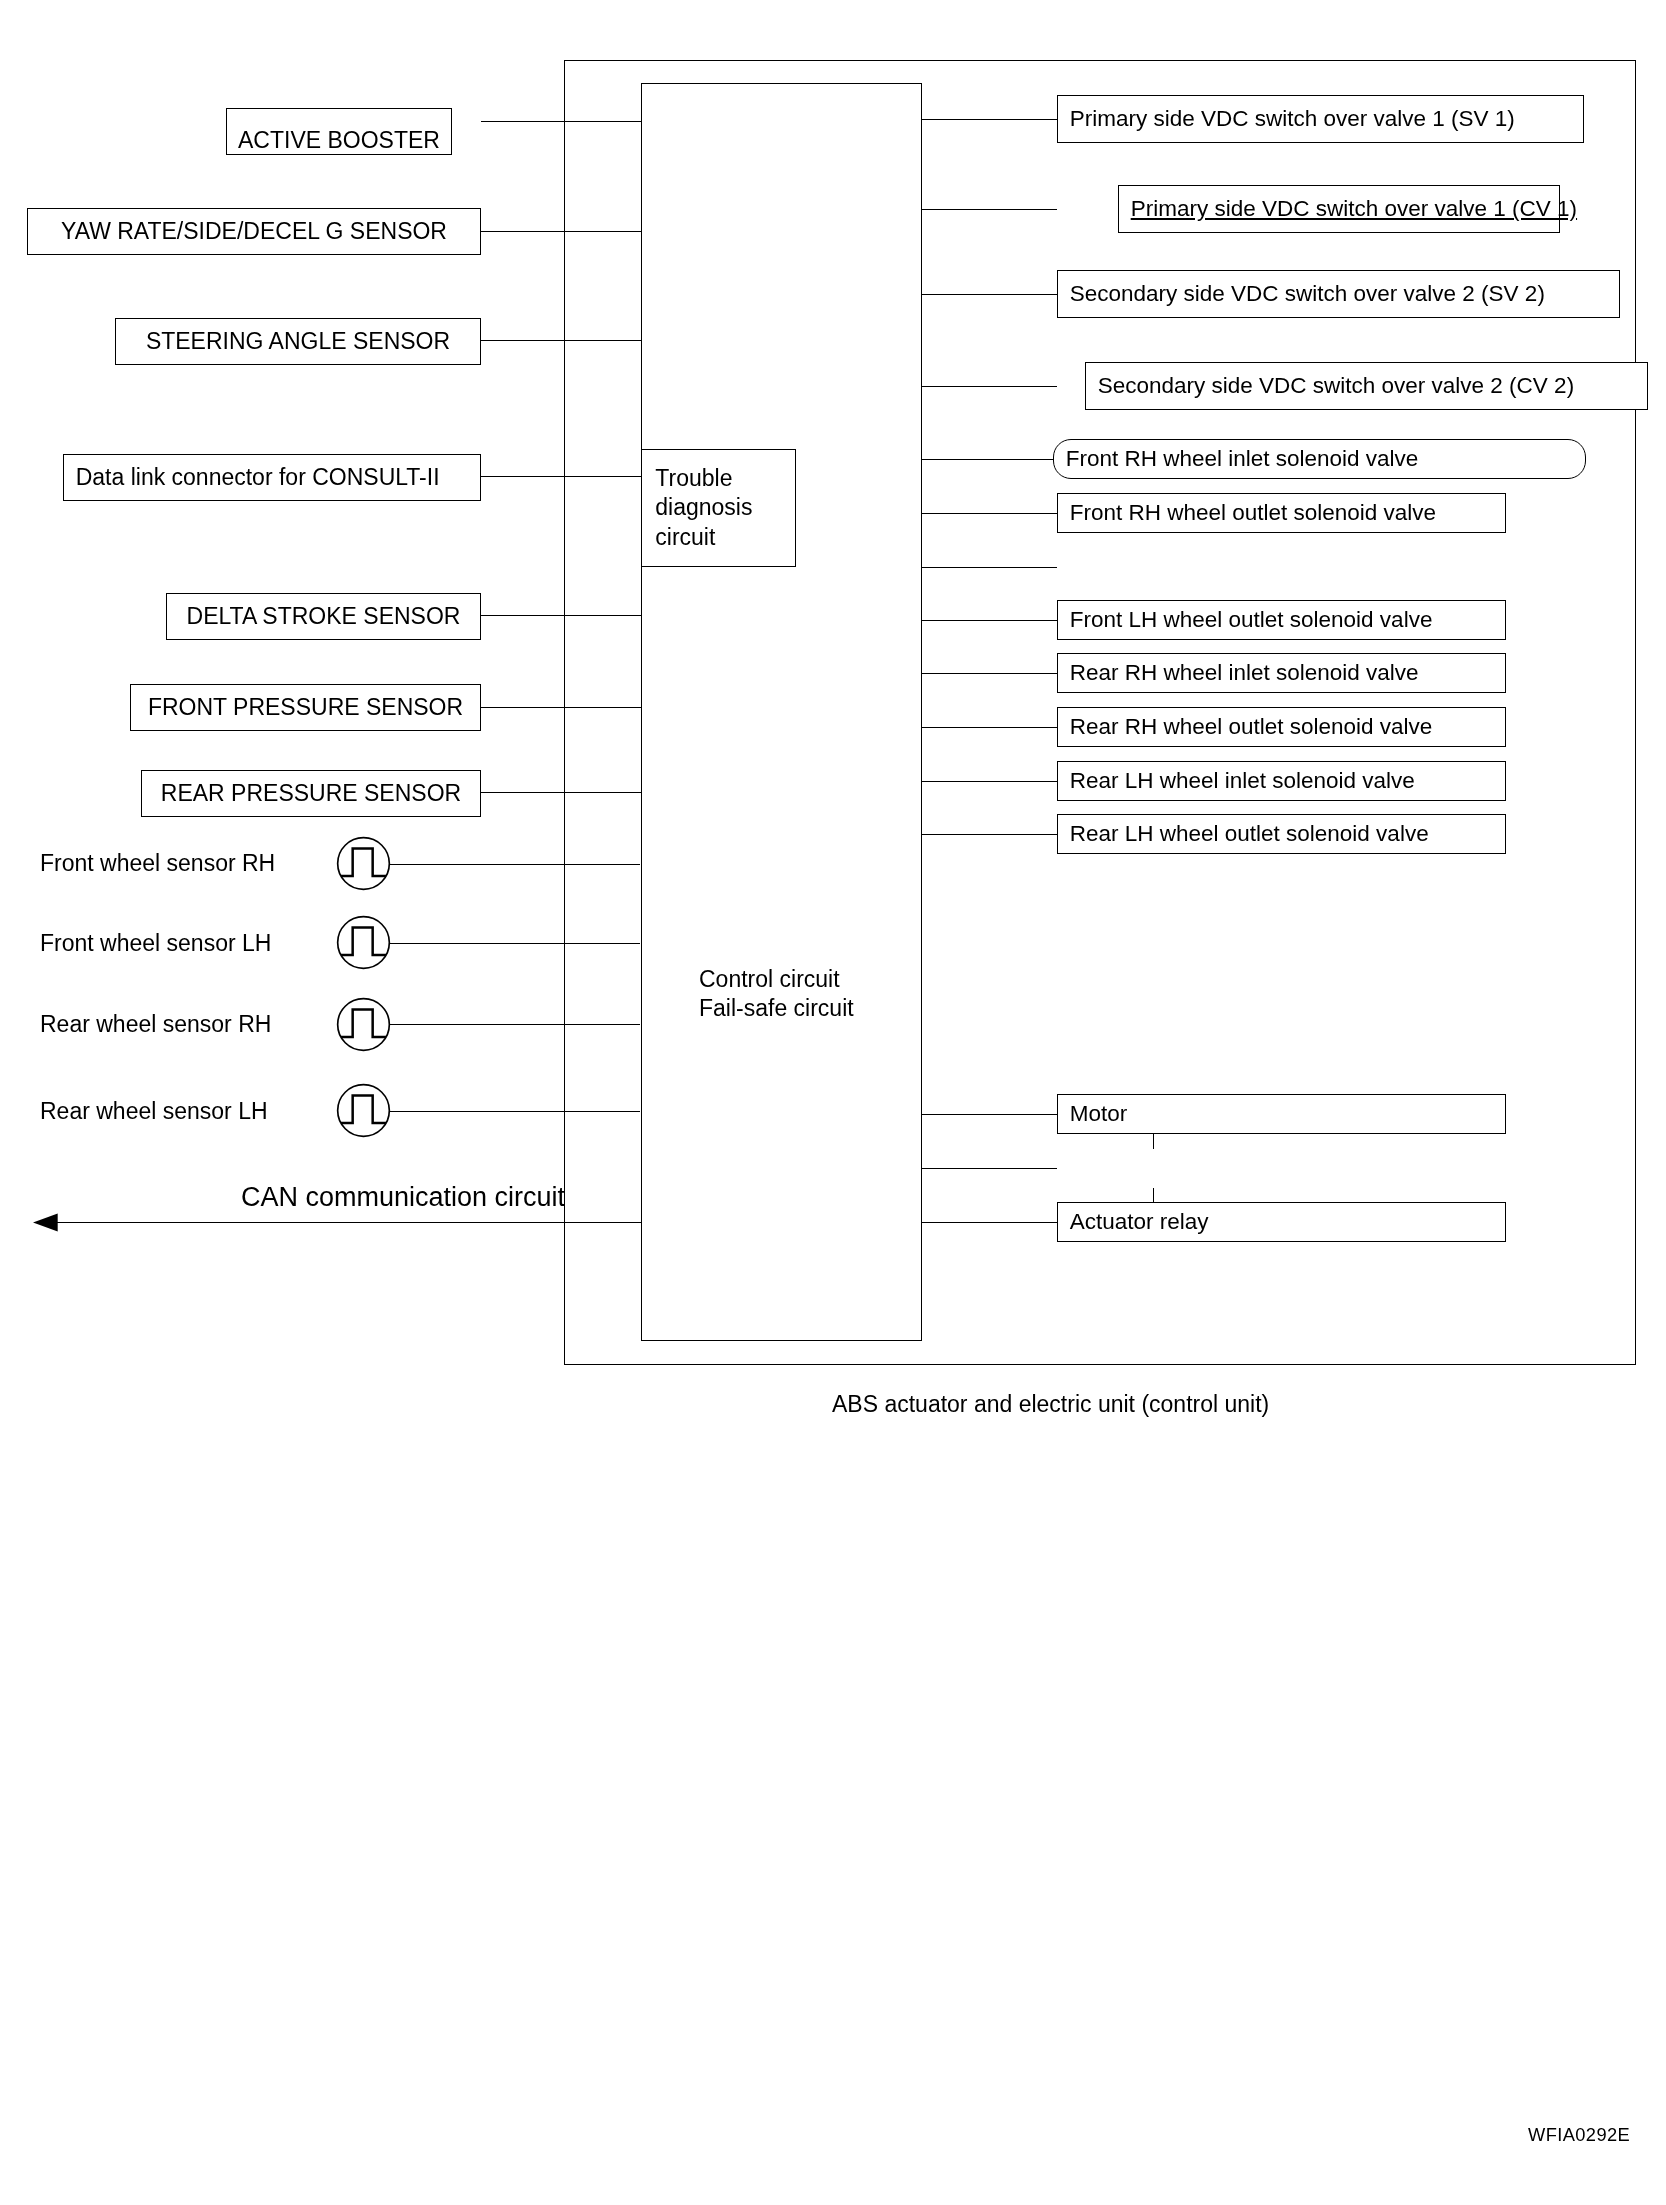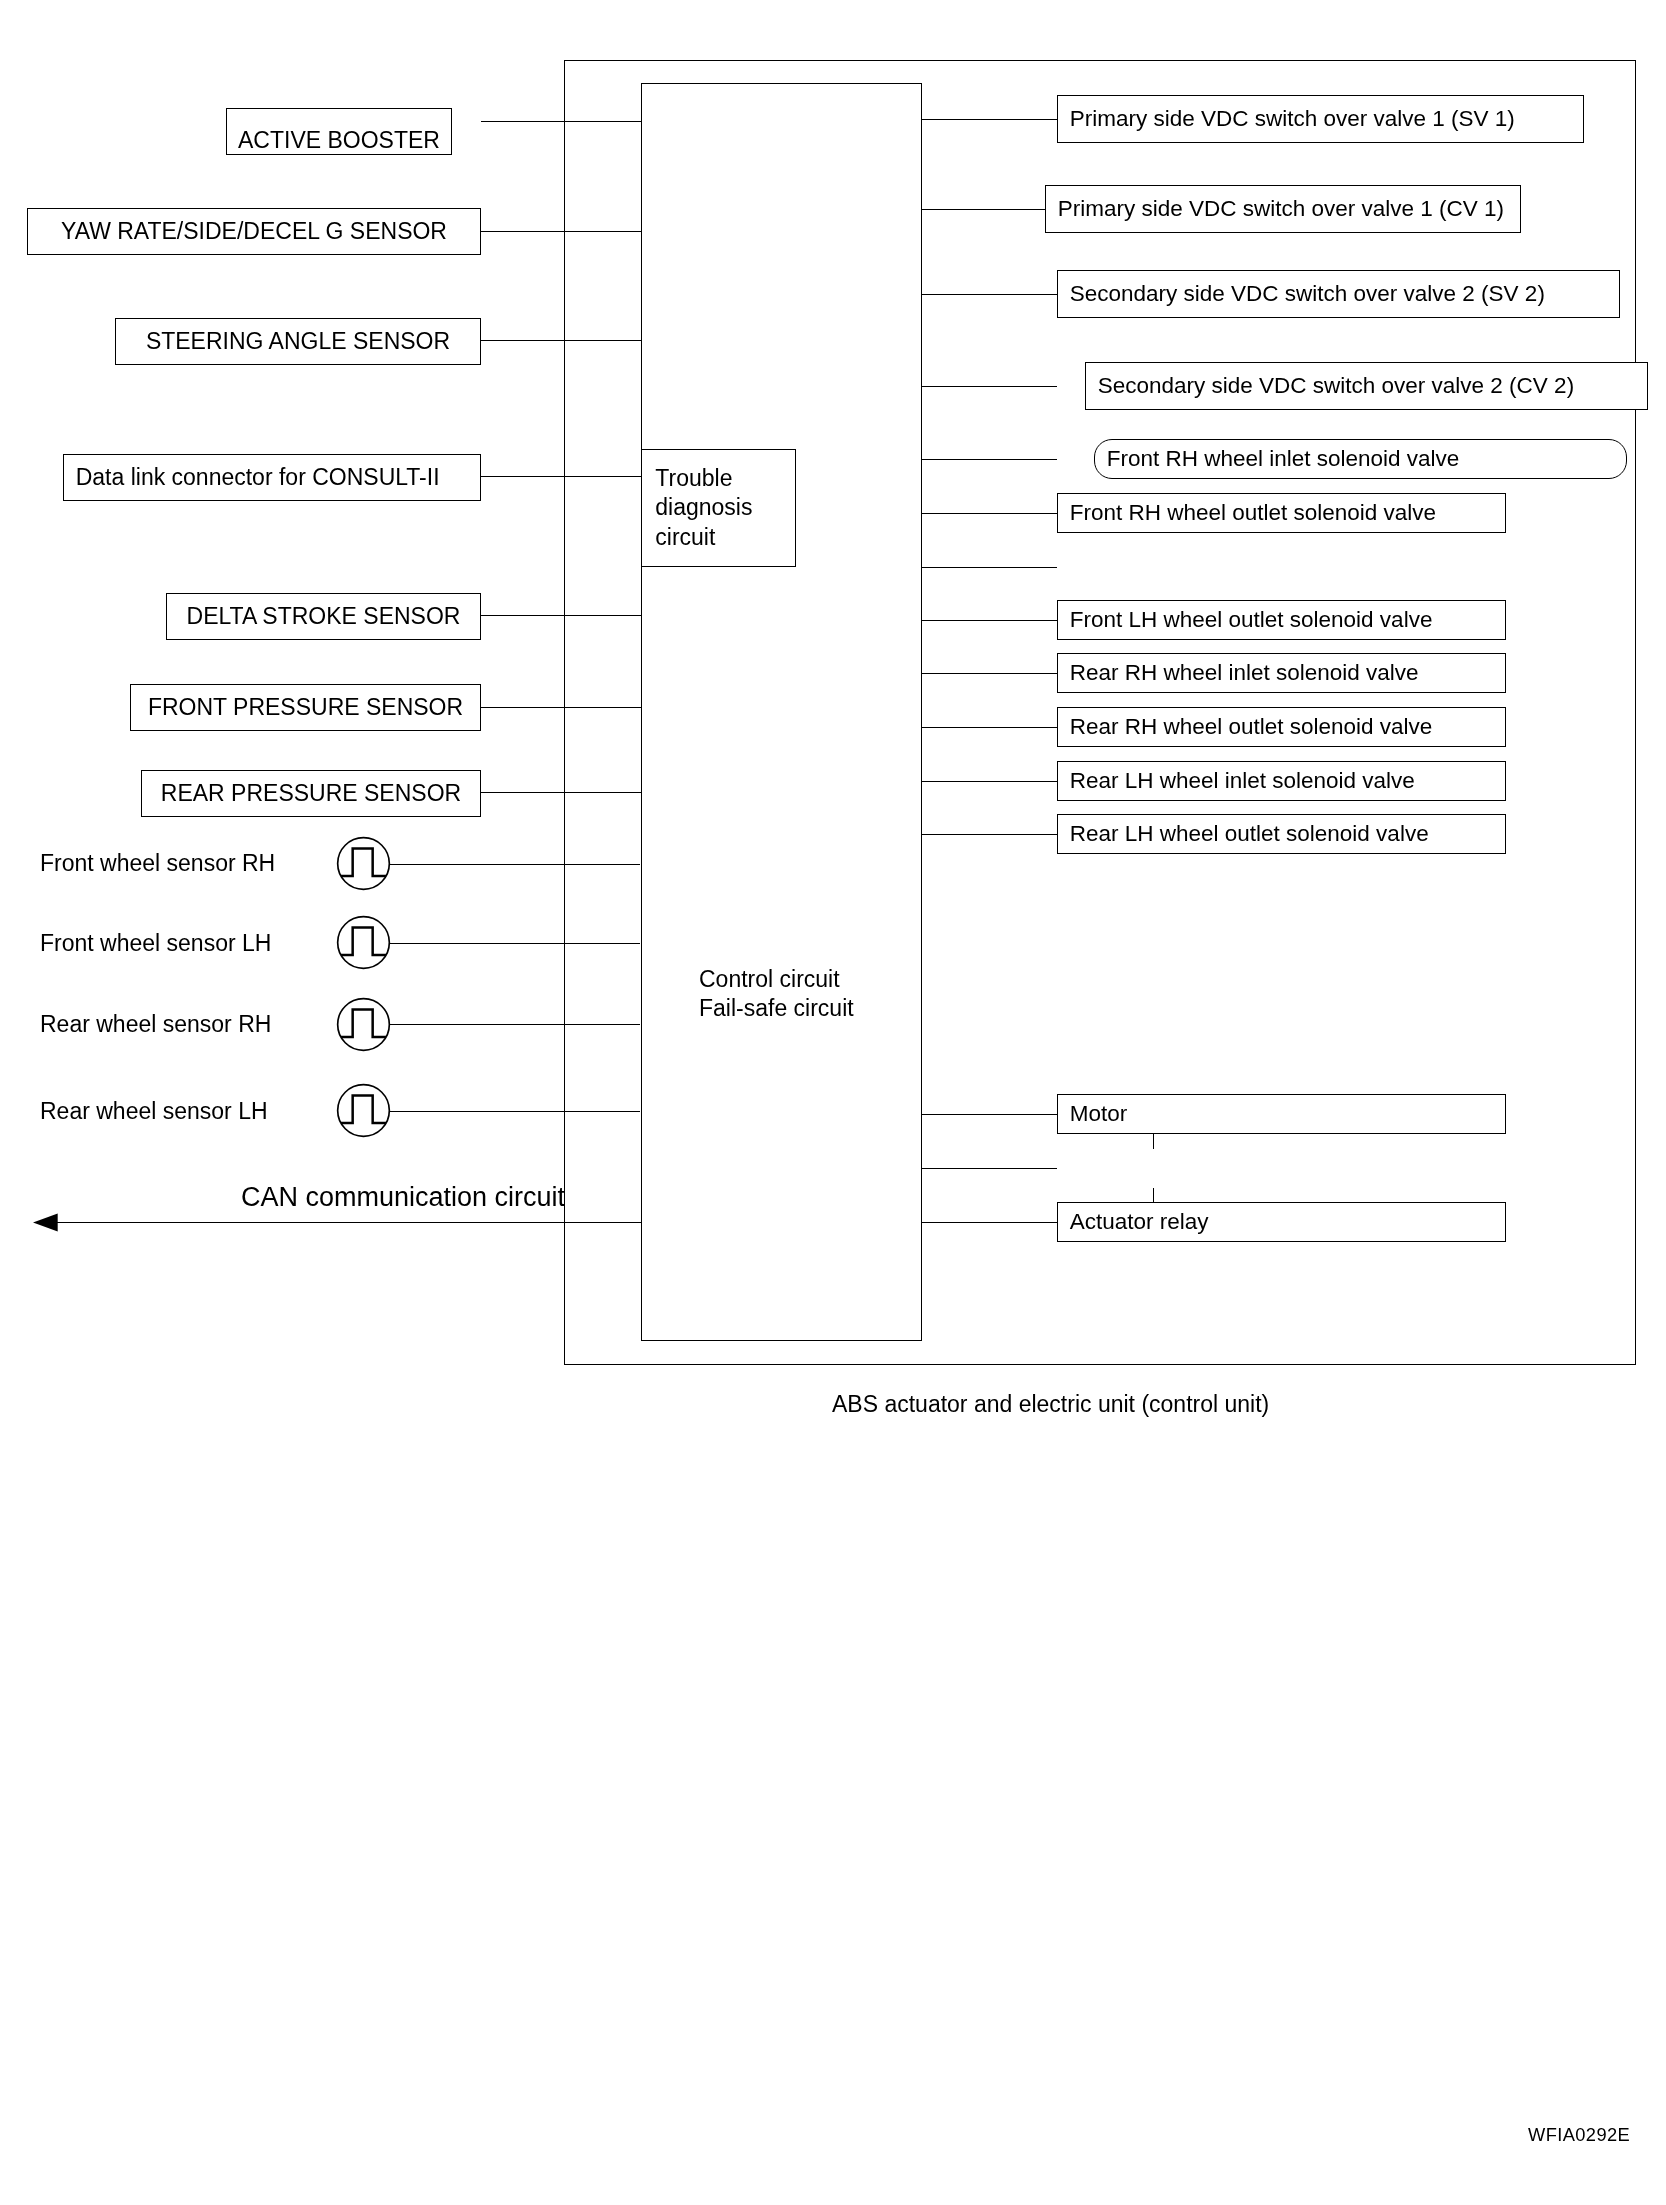--- a/index.html
+++ b/index.html
@@ -212,36 +212,36 @@
       <polygon points="0,15 30,4 30,26" fill="#000"></polygon>
     </svg>
   </div>
 
   <div class="hline" style="left:922px; top:119px; width:135px;"></div>
   <div class="box right-item tall" style="left:1057px; top:95px; width:527px;">
     <span>Primary side VDC switch over valve 1 (SV 1)</span>
   </div>
 
   <div class="hline" style="left:922px; top:209px; width:135px;"></div>
-  <div class="box right-item tall" style="left:1045px; top:185px; width:476px;">
+  <div class="box right-item tall" style="left:1118px; top:185px; width:442px;text-decoration:underline;">
     <span>Primary side VDC switch over valve 1 (CV 1)</span>
   </div>
 
   <div class="hline" style="left:922px; top:294px; width:135px;"></div>
   <div class="box right-item tall" style="left:1057px; top:270px; width:563px;">
     <span>Secondary side VDC switch over valve 2 (SV 2)</span>
   </div>
 
   <div class="hline" style="left:922px; top:386px; width:135px;"></div>
   <div class="box right-item tall" style="left:1057px; top:362px; width:563px;margin-left:28px;">
     <span>Secondary side VDC switch over valve 2 (CV 2)</span>
   </div>
 
   <div class="hline" style="left:922px; top:459px; width:135px;"></div>
-  <div class="box right-item" style="left:1094px; top:439px; width:533px;border-radius:18px;">
+  <div class="box right-item" style="left:1053px; top:439px; width:533px;border-radius:18px;">
     <span>Front RH wheel inlet solenoid valve</span>
   </div>
 
   <div class="hline" style="left:922px; top:513px; width:135px;"></div>
   <div class="box right-item" style="left:1057px; top:493px; width:449px;">
     <span>Front RH wheel outlet solenoid valve</span>
   </div>
 
   <div class="hline" style="left:922px; top:567px; width:135px;"></div>
 

